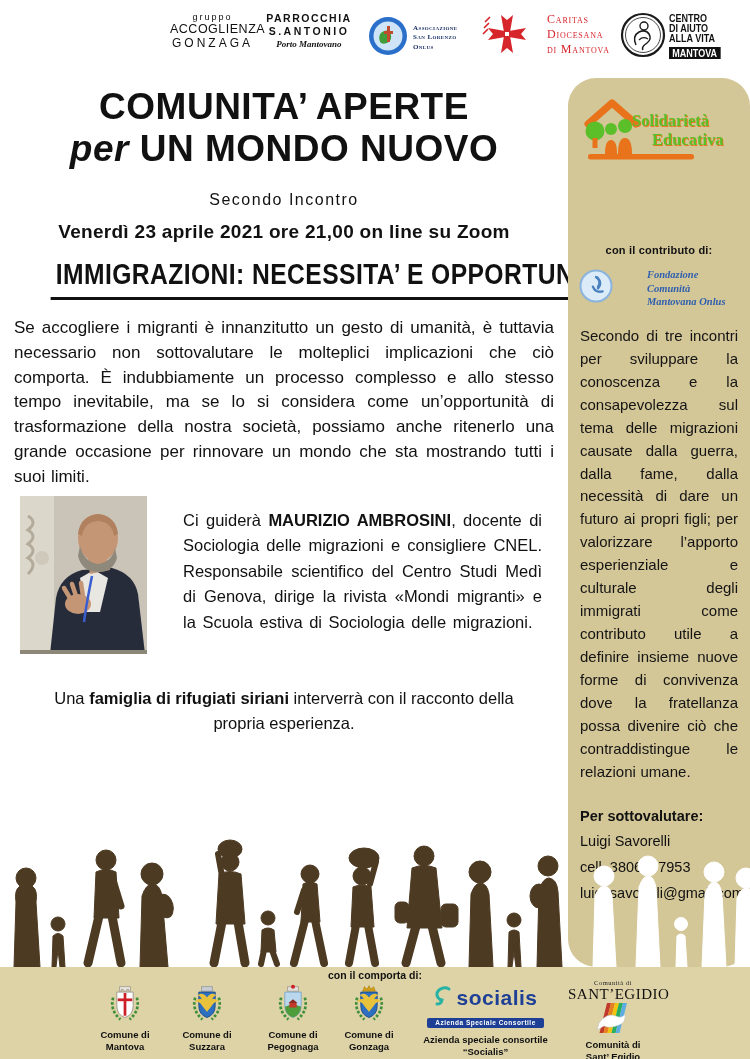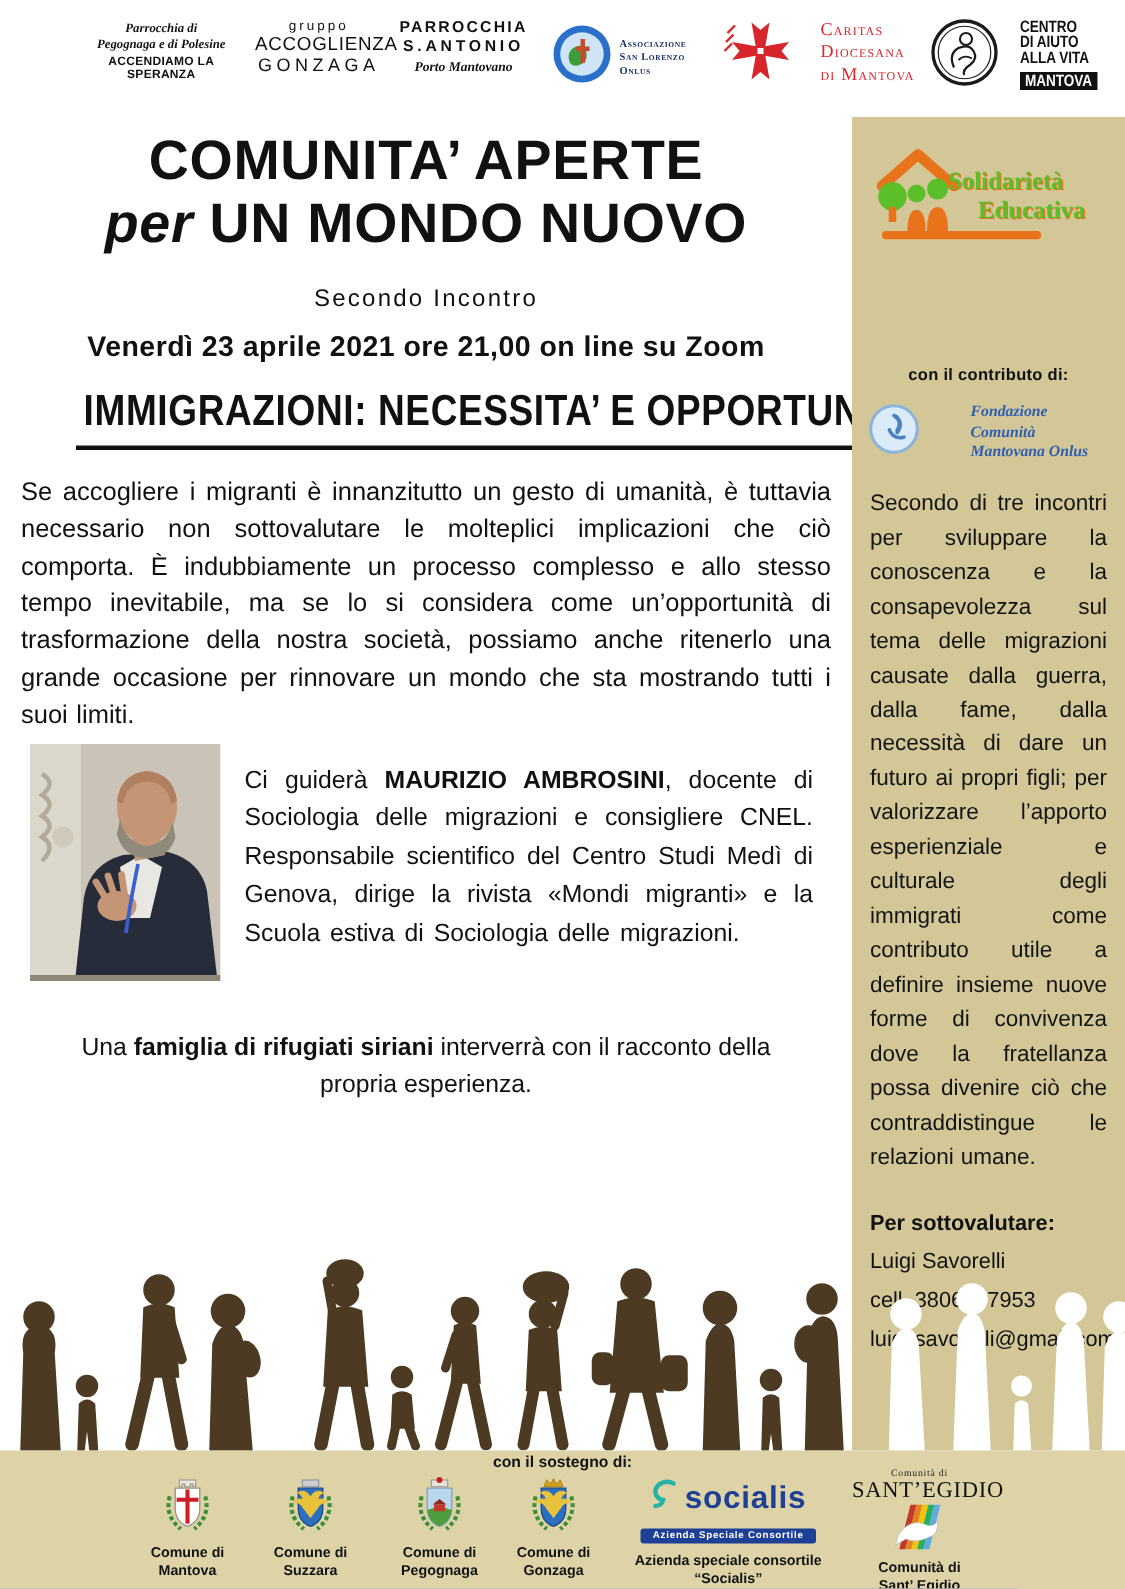--- a/index.html
+++ b/index.html
@@ -20,45 +20,45 @@
   .logo-grp .ln2 { font:500 12.5px "Liberation Sans"; letter-spacing:0.5px; }
   .logo-grp .ln3 { font:500 12px "Liberation Sans"; letter-spacing:3px; }
   .logo-sant { left:264px; top:12px; width:90px; }
   .logo-sant .ln1 { font:700 10.5px "Liberation Sans"; letter-spacing:1.5px; }
   .logo-sant .ln2 { font:700 10.5px "Liberation Sans"; letter-spacing:2.5px; margin-top:1px; }
   .logo-sant .ln3 { font:italic 700 9px "Liberation Serif", serif; margin-top:2px; }
   .logo-slz { left:368px; top:16px; width:100px; display:flex; align-items:center; gap:5px; text-align:left; }
   .logo-slz .txt div { font:700 7px "Liberation Serif", serif; color:#1a2f66; font-variant:small-caps; letter-spacing:0.4px; line-height:1.3; }
   .logo-car { left:482px; top:8px; width:128px; display:flex; align-items:center; gap:19px; text-align:left; }
   .logo-car .txt div { font:400 12px "Liberation Serif", serif; color:#d6252b; font-variant:small-caps; letter-spacing:0.8px; line-height:1.25; }
-  .logo-cav { left:620px; top:12px; width:118px; display:flex; align-items:center; gap:14px; text-align:left; }
+  .logo-cav { left:620px; top:12px; width:118px; display:flex; align-items:center; gap:3px; text-align:left; }
   .cav-txt { transform:scaleX(0.82); transform-origin:0 50%; }
   .cav-txt div { font:700 11px "Liberation Sans"; line-height:0.92; letter-spacing:0; }
   .cav-box { background:#111; color:#fff; font:700 7.5px "Liberation Sans"; letter-spacing:1px; padding:1px 4px; display:inline-block; margin-top:1px; }
   
   .main-col { position:absolute; left:0; top:78px; width:568px; height:889px; background:#fff; }
   .title { position:absolute; top:8px; width:100%; text-align:center; font-weight:700; font-size:37px; line-height:1.13; letter-spacing:0.5px; }
   .title .it { font-style:italic; font-weight:700; text-transform:lowercase; }
   .subtitle { position:absolute; top:113px; width:100%; text-align:center; font-size:16px; letter-spacing:1.5px; font-weight:500; }
   .dateline { position:absolute; top:143px; width:100%; text-align:center; font-size:19px; font-weight:700; letter-spacing:0.3px; }
   .heading-wrap { position:absolute; top:180px; width:100%; text-align:center; }
   .heading { display:inline-block; white-space:nowrap; transform:scaleX(0.85); transform-origin:50% 50%; font-size:29px; font-weight:700; letter-spacing:0.5px; border-bottom:3px solid #111; padding:0 6px 6px; }
   .intro { position:absolute; top:238px; left:14px; right:14px; font-size:17px; line-height:1.46; text-align:justify; word-spacing:1px; }
   .speaker-row { position:absolute; top:418px; left:20px; right:10px; display:flex; }
-  .speaker-text { flex:1; padding:12px 16px 0 16px; font-size:16.5px; line-height:1.54; text-align:justify; word-spacing:2px; }
+  .speaker-text { flex:1; padding:12px 16px 0 36px; font-size:16.5px; line-height:1.54; text-align:justify; word-spacing:2px; }
   .family { position:absolute; top:608px; left:35px; right:35px; text-align:center; font-size:16.5px; line-height:1.5; }
   .zoomline { position:absolute; top:692px; width:100%; text-align:center; font-size:21px; font-weight:600; letter-spacing:0.3px; }
   .zoomline .email { text-decoration:underline; text-underline-offset:3px; }
   .bold { font-weight:700; }
   .sil-band { position:absolute; left:0; top:754px; width:568px; height:135px; }
   .sil { fill:#4d3a22; stroke:#4d3a22; }
   .sil-leg { fill:none; stroke:#4d3a22; stroke-linecap:round; }
   .wsil { fill:#fff; stroke:#fff; }
   
-  .sidebar { position:absolute; left:568px; top:78px; width:182px; height:889px; background:#d3c697; }
+  .sidebar { position:absolute; left:568px; top:78px; width:182px; height:889px; background:#d3c697;border-radius:28px; }
   .sol-logo { position:relative; margin:16px auto 0; width:158px; height:72px; }
   .sol-text { position:absolute; left:52px; top:18px; font-family:"Liberation Serif", serif; font-weight:700; color:#5bbf2a; font-size:16.5px; line-height:1.15; text-shadow:0.8px 0.8px 0 #e8731a; }
   .sol-text .l2 { margin-left:20px; }
   .contrib { margin-top:78px; text-align:center; font-size:11px; font-weight:700; letter-spacing:0.2px; }
   .fonda { margin:12px auto 0; width:160px; display:flex; align-items:center; gap:6px; }
   .fonda-text { font:italic 700 10.5px "Liberation Serif", serif; color:#2f5fae; line-height:1.3;margin-left:28px; }
   .side-desc { margin:16px 12px 0; font-size:15px; line-height:1.53; text-align:justify; word-spacing:0.5px; color:#141414; }
   .side-info { margin:20px 12px 0; font-size:14.5px; line-height:1.78; }
   .side-info .lbl { font-weight:700; }
   .wsil-band { position:absolute; left:0; bottom:0; width:182px; height:125px; }
@@ -80,25 +80,20 @@
   .se-top { font-family:"Liberation Serif", serif; font-size:6.5px; letter-spacing:0.5px; color:#222; }
   .se-name { font-family:"Liberation Serif", serif; font-size:15px; letter-spacing:0.5px; color:#111; }
 </style>
 </head>
 <body>
 
 <div class="page">
 
   <div class="top-logos">
 
-    <div class="hlogo logo-pego">
-      <div class="ln1">Parrocchia di</div>
-      <div class="ln2">Pegognaga e di Polesine</div>
-      <div class="ln3">ACCENDIAMO LA SPERANZA</div>
-    </div>
 
     <div class="hlogo logo-grp">
       <div class="ln1">gruppo</div>
       <div class="ln2">ACCOGLIENZA</div>
       <div class="ln3">GONZAGA</div>
     </div>
 
     <div class="hlogo logo-slz">
       <span>
         <svg width="40" height="40" viewBox="0 0 40 40">
@@ -320,21 +315,21 @@
         <path class="wsil" d="M108,125 L109,94 Q113,90 117,94 L119,125 Z"></path>
         <circle class="wsil" cx="146" cy="30" r="10"></circle>
         <path class="wsil" d="M134,125 L137,52 Q141,40 146,40 Q152,40 154,52 L158,125 Z"></path>
         <circle class="wsil" cx="178" cy="36" r="10"></circle>
         <path class="wsil" d="M167,125 L169,56 Q173,46 178,46 Q185,46 186,58 L189,125 Z"></path>
       </svg>
     </div>
   </div>
 
   <div class="footer">
-    <div class="support">con il sostegno di:</div>
+    <div class="support">con il comporta di:</div>
 
     <div class="fcell c-mantova">
       <span>
         <svg width="38" height="40" viewBox="0 0 36 44">
           <path d="M5,16 Q1,30 13,40" stroke="#3f8f3a" stroke-width="3" stroke-dasharray="3,2" fill="none"></path>
           <path d="M31,16 Q35,30 23,40" stroke="#3f8f3a" stroke-width="3" stroke-dasharray="3,2" fill="none"></path>
           <path d="M12,4 v-0 h12 v5 h-2 v-2 h-2 v2 h-4 v-2 h-2 v2 h-2 z" fill="#e9e5df" stroke="#9a9388" stroke-width="0.8"></path>
           <path d="M9,10 h18 v15 q0,10 -9,13 q-9,-3 -9,-13 z" fill="#fff" stroke="#9a9388" stroke-width="1"></path>
           <rect x="16.5" y="11" width="3" height="25" fill="#cc2026"></rect>
           <rect x="10" y="17" width="16" height="3" fill="#cc2026"></rect>

